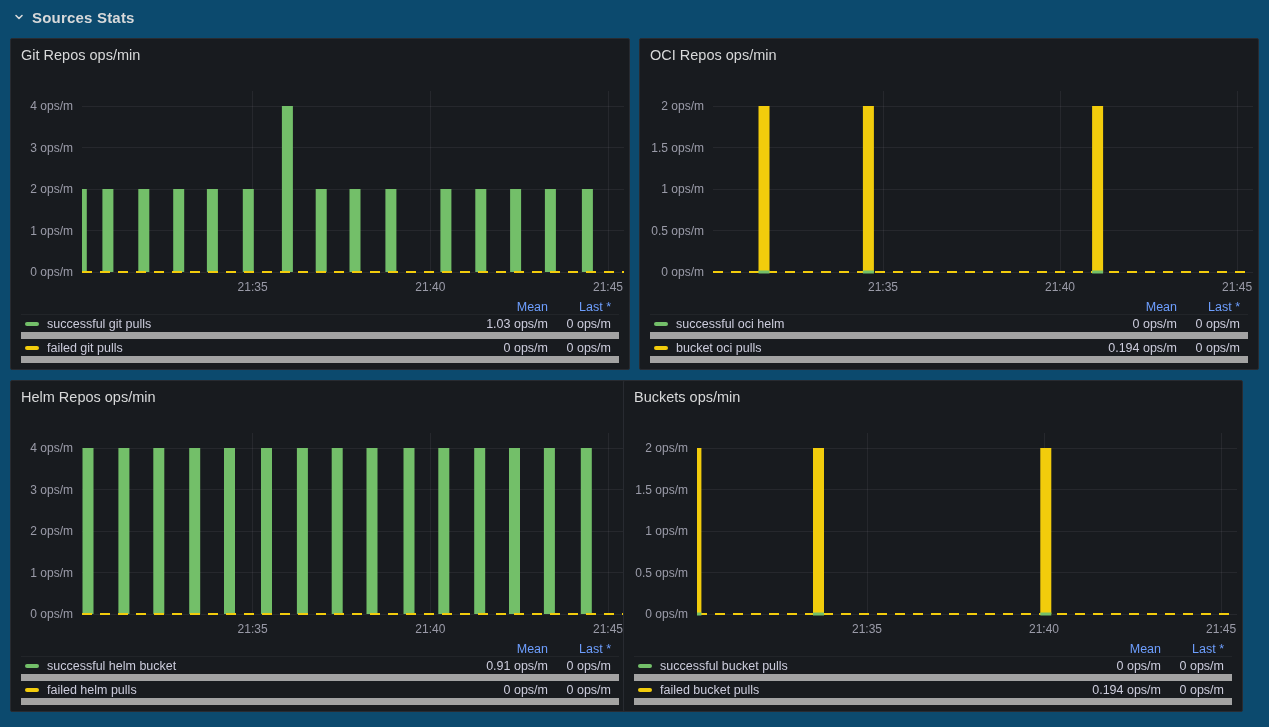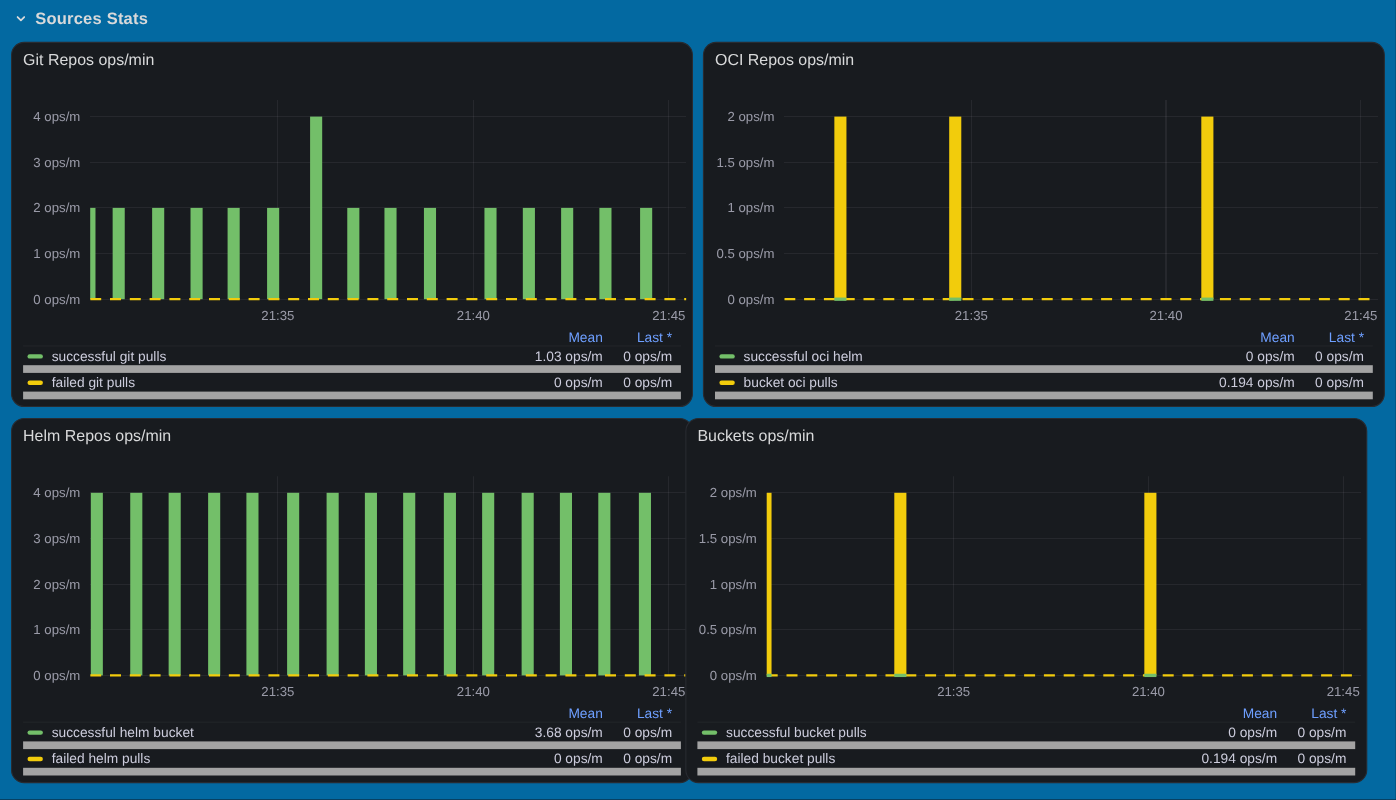--- a/index.html
+++ b/index.html
@@ -1,29 +1,29 @@
 <!DOCTYPE html>
 <html><head>
 <meta charset="utf-8">
 <style>
   * { margin:0; padding:0; box-sizing:border-box; }
   html,body { background:#0f1115; }
   body { font-family:"Liberation Sans", sans-serif; }
   .page {
     position:relative; width:1269px; height:727px;
-    background:#0369a1; overflow:hidden; color:#ccccdc;
+    background:#0c4a6e; overflow:hidden; color:#ccccdc;
   }
   .section-header {
     position:absolute; left:12px; top:4px; height:26px;
     display:flex; align-items:center; gap:6px; cursor:pointer;
   }
   .section-title { font-size:15px; font-weight:600; color:#d8d9da; letter-spacing:.2px; }
   .panel {
     position:absolute; width:620px; height:332px;
-    background:#181b1f; border:1px solid #282b31; border-radius:12px;
+    background:#181b1f; border:1px solid #282b31; border-radius:2px;
     overflow:hidden;
   }
   #p0 { left:10px;  top:38px; }
   #p1 { left:639px; top:38px; }
   #p2 { left:10px;  top:380px; }
   #p3 { left:623px; top:380px; }
   .panel-title {
     position:absolute; left:10px; top:8px; font-size:14.5px;
     color:#d8d9da; font-weight:400; cursor:pointer; white-space:nowrap;
   }
@@ -236,21 +236,21 @@
     <div class="legend">
       <div class="lg-head">
         <span class="lg-spacer"></span>
         <span class="col-mean lg-link">Mean</span>
         <span class="col-last lg-link">Last *</span>
       </div>
       <div class="lg-row">
         <span class="swatch" style="background-color: rgb(115, 191, 105);"></span>
         <span class="series-label">successful helm bucket</span>
         <span class="lg-spacer"></span>
-        <span class="col-mean val">3.68 ops/m</span>
+        <span class="col-mean val">0.91 ops/m</span>
         <span class="col-last val">0 ops/m</span>
       </div>
       <div class="lg-row">
         <span class="swatch" style="background-color: rgb(242, 204, 12);"></span>
         <span class="series-label">failed helm pulls</span>
         <span class="lg-spacer"></span>
         <span class="col-mean val">0 ops/m</span>
         <span class="col-last val">0 ops/m</span>
       </div>
     </div>

